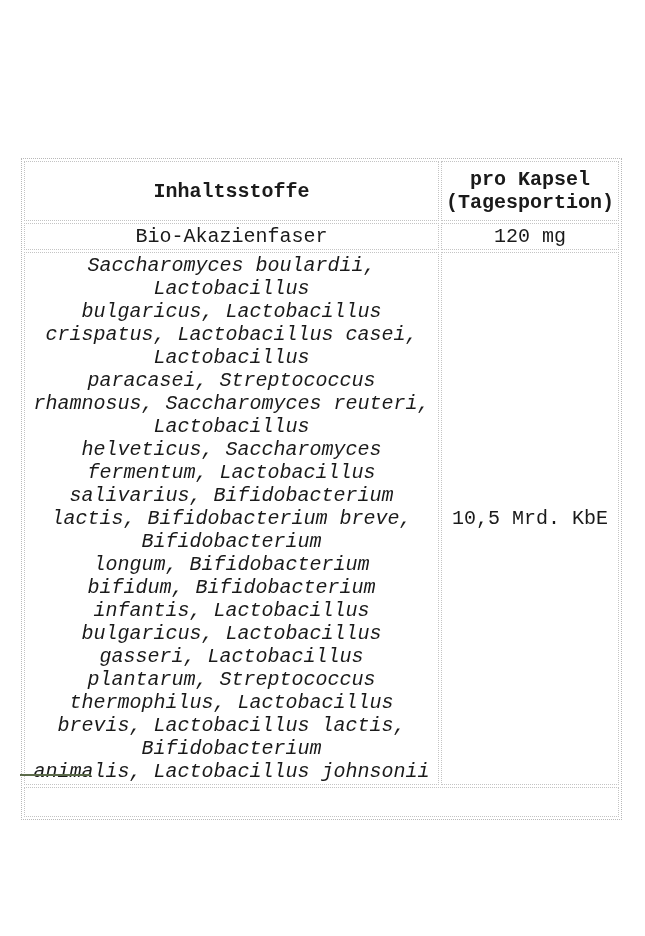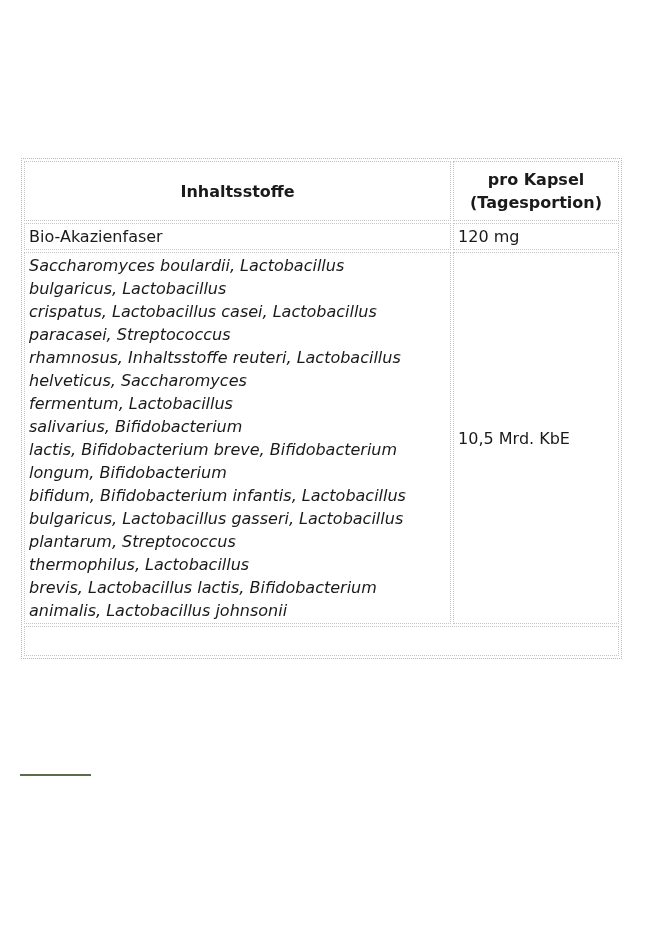--- a/index.html
+++ b/index.html
@@ -1,21 +1,21 @@
 <!DOCTYPE html>
 <html><head>
 <meta charset="utf-8">
 <style>
   html, body { margin: 0; padding: 0; background: #ffffff; }
   body { width: 645px; height: 936px; position: relative; overflow: hidden;
          font-family: "DejaVu Sans", sans-serif; color: #1a1a1a; }
   .tbl { position: absolute; left: 21px; top: 158px; width: 601px;
          border-collapse: separate; border-spacing: 2px;
-         border: 1px dotted #b8b8b8; font-size: 16px; }
-  .tbl td, .tbl th { border: 1px dotted #c4c4c4; padding: 1px 4px; vertical-align: middle; }
+         border: 1px dotted #b8b8b8; font-size: 20px; font-family: Liberation Mono, monospace; }
+  .tbl td, .tbl th { border: 1px dotted #c4c4c4; padding: 1px 4px; vertical-align: middle; text-align: center; }
   .tbl th { font-weight: bold; text-align: center; padding: 6px 4px; line-height: 23px; }
   .c1 { width: 418px; }
   .c2 { width: 156px; }
   .tbl td { line-height: 23px; }
   .ital { font-style: italic; }
   .empty td { height: 26px; }
   .note td { padding-top: 2px; padding-bottom: 6px; }
   .underline-bar { position: absolute; left: 20px; top: 774px; width: 71px; height: 2px; background: #5c6b4a; }
   .hdr-line { display: block; }
 </style>
@@ -34,21 +34,21 @@
   <tr>
     <td>Bio-Akazienfaser</td>
     <td>120 mg</td>
   </tr>
   <tr>
     <td class="ital">
       <div>Saccharomyces boulardii, Lactobacillus</div>
       <div>bulgaricus, Lactobacillus</div>
       <div>crispatus, Lactobacillus casei, Lactobacillus</div>
       <div>paracasei, Streptococcus</div>
-      <div>rhamnosus, Inhaltsstoffe reuteri, Lactobacillus</div>
+      <div>rhamnosus, Saccharomyces reuteri, Lactobacillus</div>
       <div>helveticus, Saccharomyces</div>
       <div>fermentum, Lactobacillus</div>
       <div>salivarius, Bifidobacterium</div>
       <div>lactis, Bifidobacterium breve, Bifidobacterium</div>
       <div>longum, Bifidobacterium</div>
       <div>bifidum, Bifidobacterium infantis, Lactobacillus</div>
       <div>bulgaricus, Lactobacillus gasseri, Lactobacillus</div>
       <div>plantarum, Streptococcus</div>
       <div>thermophilus, Lactobacillus</div>
       <div>brevis, Lactobacillus lactis, Bifidobacterium</div>

